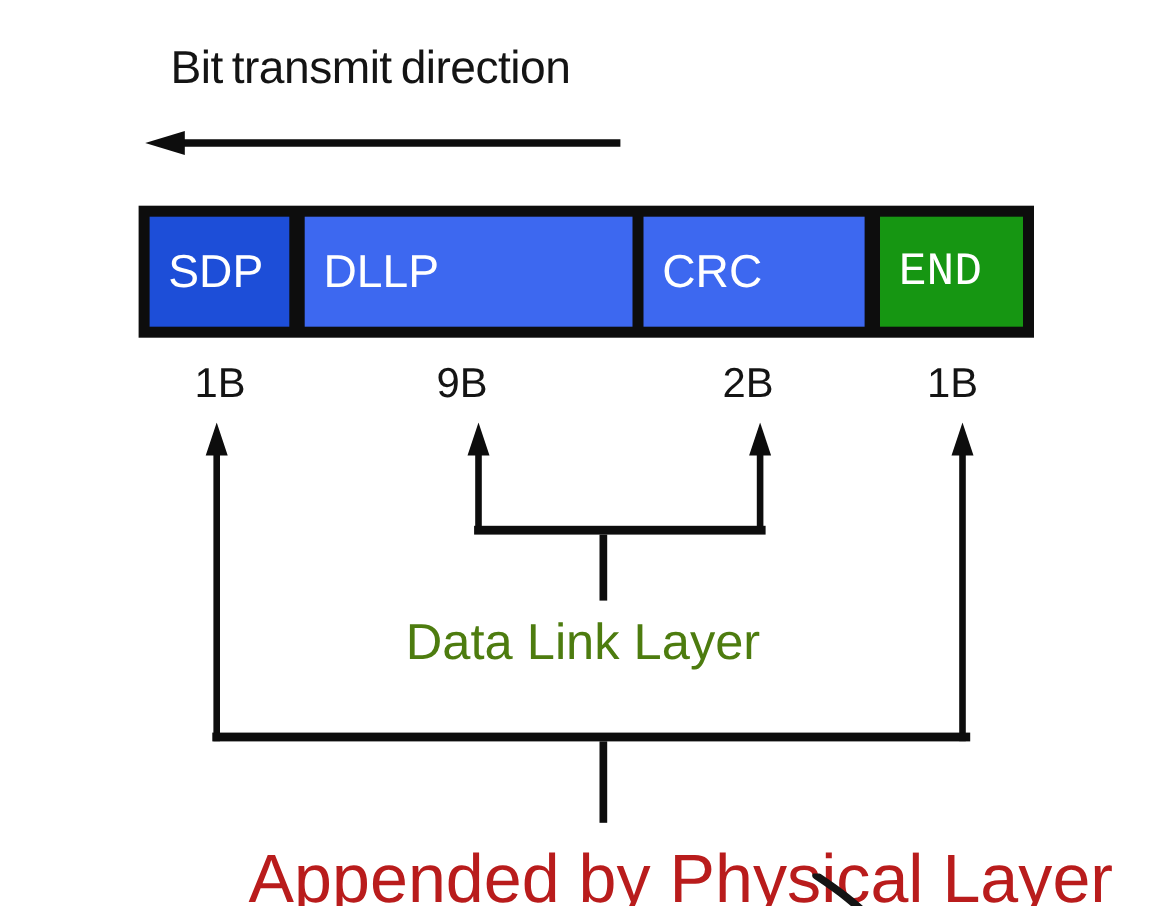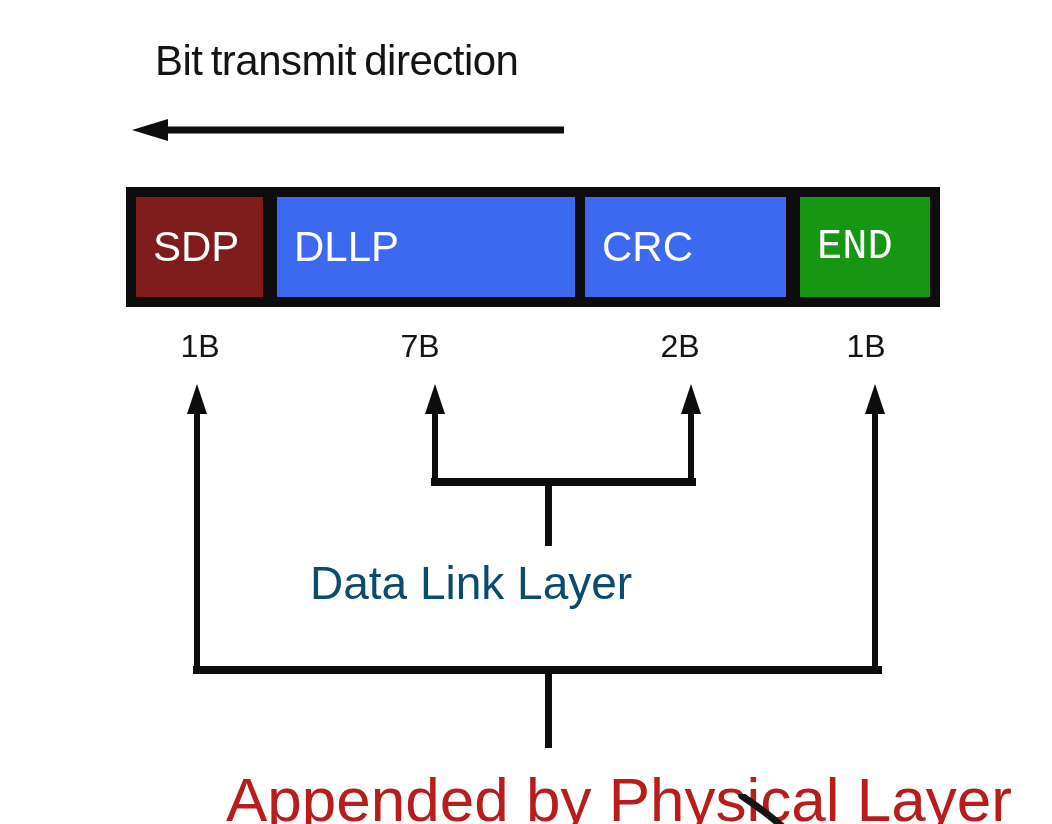--- a/index.html
+++ b/index.html
@@ -19,39 +19,39 @@
   .seg{position:absolute;top:10px;height:100px;display:flex;align-items:center;}
   .seg span{
     color:#ffffff;font-size:42px;padding-left:17px;letter-spacing:0px;white-space:nowrap;
   }
   .seg-sdp{left:10px;width:127px;}
   .seg-dllp{left:151px;width:298px;}
   .seg-crc{left:459px;width:201px;}
   .seg-end{left:674px;width:130px;font-family:Liberation Mono, monospace;}
   .bsize{
     position:absolute;top:300px;transform:translateX(-50%);
-    font-size:32px;color:#141414;white-space:nowrap;
+    font-size:38px;color:#141414;white-space:nowrap;
   }
   .bsize-0{left:200px;}
   .bsize-1{left:420px;}
   .bsize-2{left:680px;}
   .bsize-3{left:866px;}
   .uparrow{position:absolute;width:26px;}
   .ua-1{left:184px;top:356px;height:290px;}
   .ua-2{left:422px;top:356px;height:100px;}
   .ua-3{left:678px;top:356px;height:100px;}
   .ua-4{left:862px;top:356px;height:290px;}
   .bracket-bar,.bracket-stem{position:absolute;background:#0d0d0d;}
   .inner-bar{left:431px;top:450px;width:265px;height:8px;}
   .inner-stem{left:545px;top:458px;width:7px;height:60px;}
   .outer-bar{left:193px;top:638px;width:689px;height:8px;}
   .outer-stem{left:545px;top:646px;width:7px;height:74px;}
   .dll-label{
-    position:absolute;left:310px;top:528px;width:440px;text-align:left;
-    font-size:46px;color:#0c4a6e;white-space:nowrap;
+    position:absolute;left:310px;top:528px;width:440px;text-align:center;
+    font-size:46px;color:#4d7c0f;white-space:nowrap;
   }
   .phy-label{
     position:absolute;left:226px;top:736px;width:630px;text-align:center;
     font-size:62px;color:#b91c1c;white-space:nowrap;
   }
   .stroke-artifact{position:absolute;left:738px;top:766px;}
   .watermark{
     position:absolute;left:833px;top:795px;font-size:20px;color:#b3b7ba;
     letter-spacing:0.5px;white-space:nowrap;
   }
@@ -62,36 +62,36 @@
 <div class="stage">
 
   <div class="title">Bit transmit direction</div>
 
   <svg class="dir-arrow" width="440" height="28" viewBox="0 0 440 28">
     <line x1="30" y1="14" x2="434" y2="14" stroke="#0d0d0d" stroke-width="7"></line>
     <polygon points="2,14 38,3 38,25" fill="#0d0d0d"></polygon>
   </svg>
 
   <div class="packet">
-    <div class="seg seg-sdp" style="background-color: #7f1d1d;">
+    <div class="seg seg-sdp" style="background-color: #1d4ed8;">
       <span>SDP</span>
     </div>
     <div class="seg seg-crc" style="background-color: rgb(61, 104, 240);">
       <span>CRC</span>
     </div>
     <div class="seg seg-dllp" style="background-color: rgb(61, 104, 240);">
       <span>DLLP</span>
     </div>
     <div class="seg seg-end" style="background-color: rgb(22, 150, 18);">
       <span>END</span>
     </div>
   </div>
 
   <div class="bsize bsize-0">1B</div>
-  <div class="bsize bsize-1">7B</div>
+  <div class="bsize bsize-1">9B</div>
   <div class="bsize bsize-2">2B</div>
   <div class="bsize bsize-3">1B</div>
 
   <svg class="uparrow ua-1" viewBox="0 0 26 290" preserveAspectRatio="none" width="26" height="290">
     <polygon points="13,0 3,30 23,30" fill="#0d0d0d"></polygon>
     <rect x="10" y="26" width="6" height="264" fill="#0d0d0d"></rect>
   </svg>
   <svg class="uparrow ua-2" viewBox="0 0 26 100" preserveAspectRatio="none" width="26" height="100">
     <polygon points="13,0 3,30 23,30" fill="#0d0d0d"></polygon>
     <rect x="10" y="26" width="6" height="74" fill="#0d0d0d"></rect>

